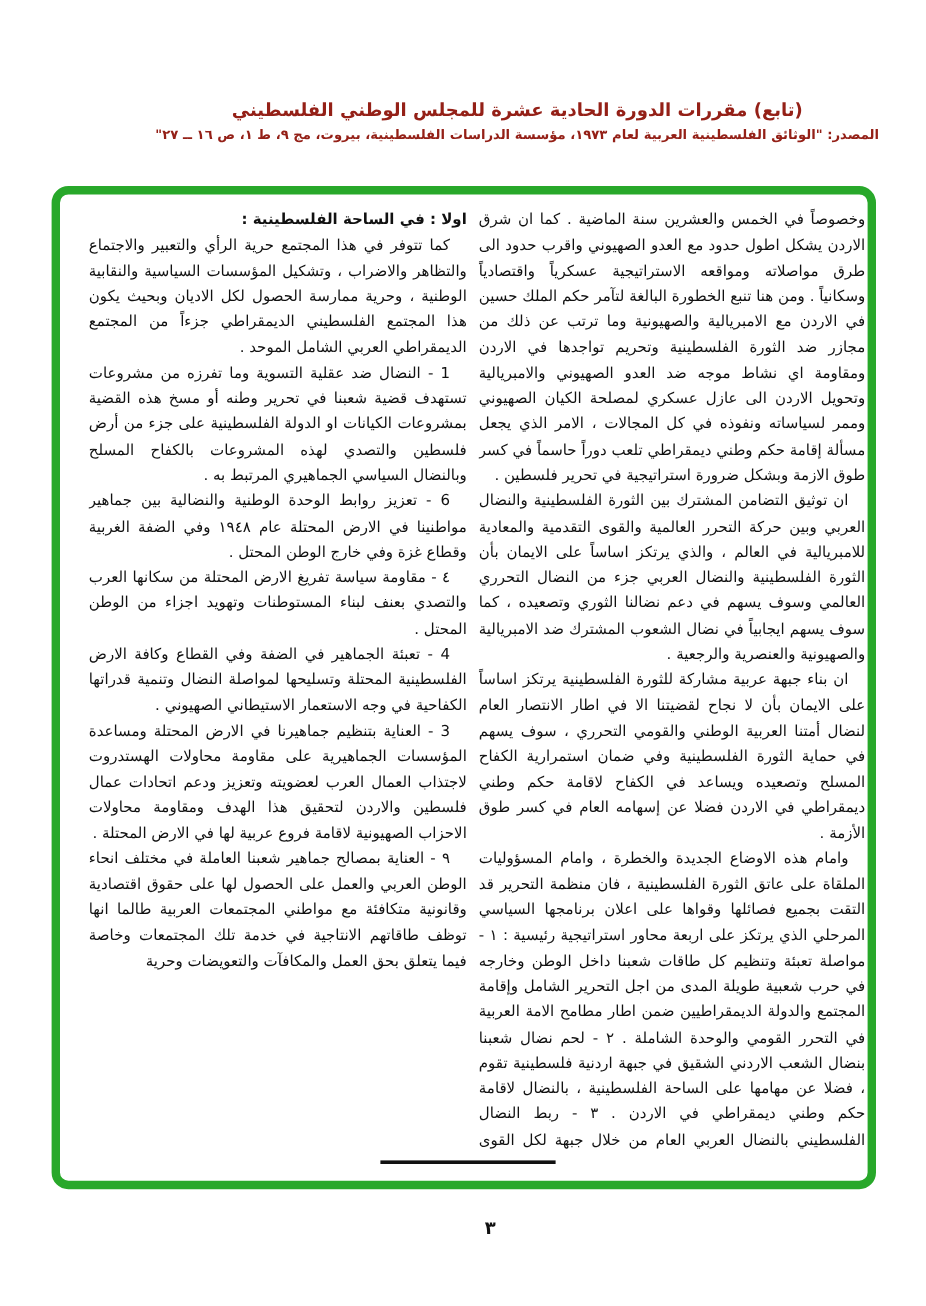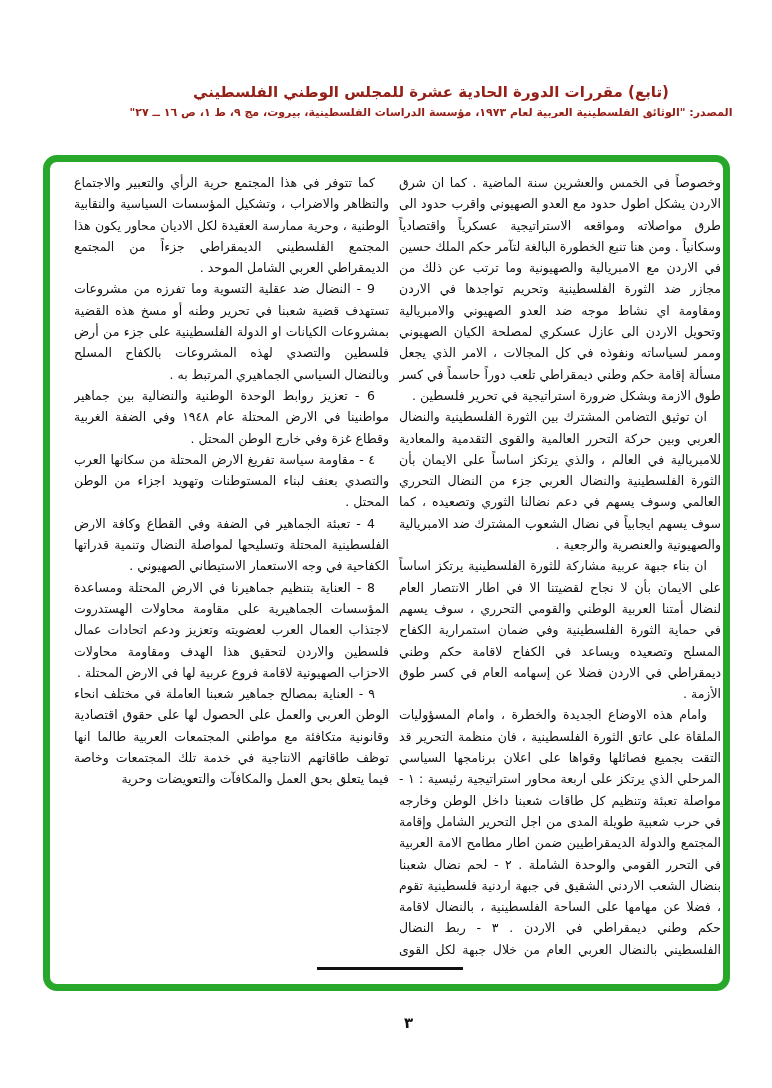--- a/index.html
+++ b/index.html
@@ -94,26 +94,27 @@
 
       <div class="col col-right">
         <p class="cont">وخصوصاً في الخمس والعشرين سنة الماضية . كما ان شرق الاردن يشكل اطول حدود مع العدو الصهيوني واقرب حدود الى طرق مواصلاته ومواقعه الاستراتيجية عسكرياً واقتصادياً وسكانياً . ومن هنا تنبع الخطورة البالغة لتآمر حكم الملك حسين في الاردن مع الامبريالية والصهيونية وما ترتب عن ذلك من مجازر ضد الثورة الفلسطينية وتحريم تواجدها في الاردن ومقاومة اي نشاط موجه ضد العدو الصهيوني والامبريالية وتحويل الاردن الى عازل عسكري لمصلحة الكيان الصهيوني وممر لسياساته ونفوذه في كل المجالات ، الامر الذي يجعل مسألة إقامة حكم وطني ديمقراطي تلعب دوراً حاسماً في كسر طوق الازمة وبشكل ضرورة استراتيجية في تحرير فلسطين .</p>
         <p>ان توثيق التضامن المشترك بين الثورة الفلسطينية والنضال العربي وبين حركة التحرر العالمية والقوى التقدمية والمعادية للامبريالية في العالم ، والذي يرتكز اساساً على الايمان بأن الثورة الفلسطينية والنضال العربي جزء من النضال التحرري العالمي وسوف يسهم في دعم نضالنا الثوري وتصعيده ، كما سوف يسهم ايجابياً في نضال الشعوب المشترك ضد الامبريالية والصهيونية والعنصرية والرجعية .</p>
         <p>ان بناء جبهة عربية مشاركة للثورة الفلسطينية يرتكز اساساً على الايمان بأن لا نجاح لقضيتنا الا في اطار الانتصار العام لنضال أمتنا العربية الوطني والقومي التحرري ، سوف يسهم في حماية الثورة الفلسطينية وفي ضمان استمرارية الكفاح المسلح وتصعيده ويساعد في الكفاح لاقامة حكم وطني ديمقراطي في الاردن فضلا عن إسهامه العام في كسر طوق الأزمة .</p>
         <p>وامام هذه الاوضاع الجديدة والخطرة ، وامام المسؤوليات الملقاة على عاتق الثورة الفلسطينية ، فان منظمة التحرير قد التقت بجميع فصائلها وقواها على اعلان برنامجها السياسي المرحلي الذي يرتكز على اربعة محاور استراتيجية رئيسية : ١ - مواصلة تعبئة وتنظيم كل طاقات شعبنا داخل الوطن وخارجه في حرب شعبية طويلة المدى من اجل التحرير الشامل وإقامة المجتمع والدولة الديمقراطيين ضمن اطار مطامح الامة العربية في التحرر القومي والوحدة الشاملة . ٢ - لحم نضال شعبنا بنضال الشعب الاردني الشقيق في جبهة اردنية فلسطينية تقوم ، فضلا عن مهامها على الساحة الفلسطينية ، بالنضال لاقامة حكم وطني ديمقراطي في الاردن . ٣ - ربط النضال الفلسطيني بالنضال العربي العام من خلال جبهة لكل القوى الوطنية والتقدمية المعادية للامبريالية والصهيونية والاستعمار الجديد . ٤ - التلاحم مع حركة النضال العالمية ضد الامبريالية والصهيونية والرجعية ومن أجل التحرر الوطني .</p>
 
       </div>
 
       <div class="col col-left">
-        <p>كما تتوفر في هذا المجتمع حرية الرأي والتعبير والاجتماع والتظاهر والاضراب ، وتشكيل المؤسسات السياسية والنقابية الوطنية ، وحرية ممارسة العقيدة لكل الاديان محاور يكون هذا المجتمع الفلسطيني الديمقراطي جزءاً من المجتمع الديمقراطي العربي الشامل الموحد .</p>
-        <p>9 - النضال ضد عقلية التسوية وما تفرزه من مشروعات تستهدف قضية شعبنا في تحرير وطنه أو مسخ هذه القضية بمشروعات الكيانات او الدولة الفلسطينية على جزء من أرض فلسطين والتصدي لهذه المشروعات بالكفاح المسلح وبالنضال السياسي الجماهيري المرتبط به .</p>
+        <p class="heading">اولا : في الساحة الفلسطينية :</p>
+        <p>كما تتوفر في هذا المجتمع حرية الرأي والتعبير والاجتماع والتظاهر والاضراب ، وتشكيل المؤسسات السياسية والنقابية الوطنية ، وحرية ممارسة الحصول لكل الاديان وبحيث يكون هذا المجتمع الفلسطيني الديمقراطي جزءاً من المجتمع الديمقراطي العربي الشامل الموحد .</p>
+        <p>1 - النضال ضد عقلية التسوية وما تفرزه من مشروعات تستهدف قضية شعبنا في تحرير وطنه أو مسخ هذه القضية بمشروعات الكيانات او الدولة الفلسطينية على جزء من أرض فلسطين والتصدي لهذه المشروعات بالكفاح المسلح وبالنضال السياسي الجماهيري المرتبط به .</p>
         <p>6 - تعزيز روابط الوحدة الوطنية والنضالية بين جماهير مواطنينا في الارض المحتلة عام ١٩٤٨ وفي الضفة الغربية وقطاع غزة وفي خارج الوطن المحتل .</p>
         <p>٤ - مقاومة سياسة تفريغ الارض المحتلة من سكانها العرب والتصدي بعنف لبناء المستوطنات وتهويد اجزاء من الوطن المحتل .</p>
         <p>4 - تعبئة الجماهير في الضفة وفي القطاع وكافة الارض الفلسطينية المحتلة وتسليحها لمواصلة النضال وتنمية قدراتها الكفاحية في وجه الاستعمار الاستيطاني الصهيوني .</p>
-        <p>8 - العناية بتنظيم جماهيرنا في الارض المحتلة ومساعدة المؤسسات الجماهيرية على مقاومة محاولات الهستدروت لاجتذاب العمال العرب لعضويته وتعزيز ودعم اتحادات عمال فلسطين والاردن لتحقيق هذا الهدف ومقاومة محاولات الاحزاب الصهيونية لاقامة فروع عربية لها في الارض المحتلة .</p>
+        <p>3 - العناية بتنظيم جماهيرنا في الارض المحتلة ومساعدة المؤسسات الجماهيرية على مقاومة محاولات الهستدروت لاجتذاب العمال العرب لعضويته وتعزيز ودعم اتحادات عمال فلسطين والاردن لتحقيق هذا الهدف ومقاومة محاولات الاحزاب الصهيونية لاقامة فروع عربية لها في الارض المحتلة .</p>
         <p>٩ - العناية بمصالح جماهير شعبنا العاملة في مختلف انحاء الوطن العربي والعمل على الحصول لها على حقوق اقتصادية وقانونية متكافئة مع مواطني المجتمعات العربية طالما انها توظف طاقاتهم الانتاجية في خدمة تلك المجتمعات وخاصة فيما يتعلق بحق العمل والمكافآت والتعويضات وحرية</p>
       </div>
 
     </div>
     <div class="end-divider"></div>
   </div>
 
   <div class="page-number">٣</div>
 
 </div>

